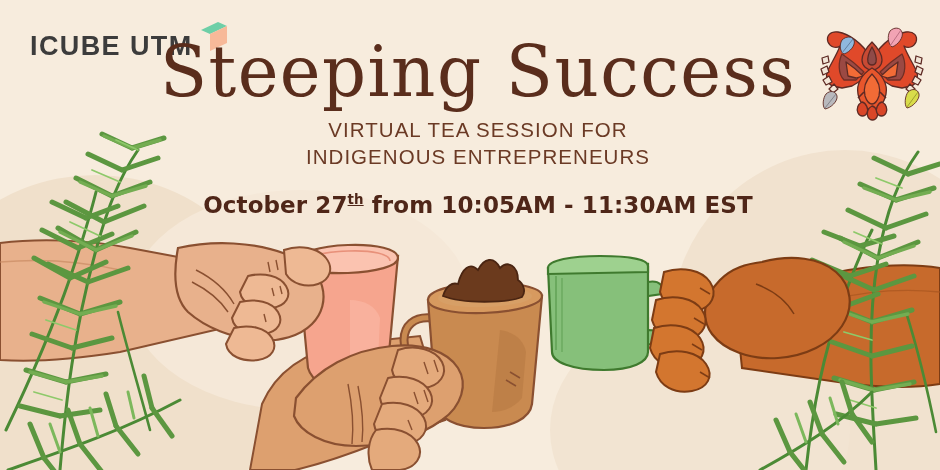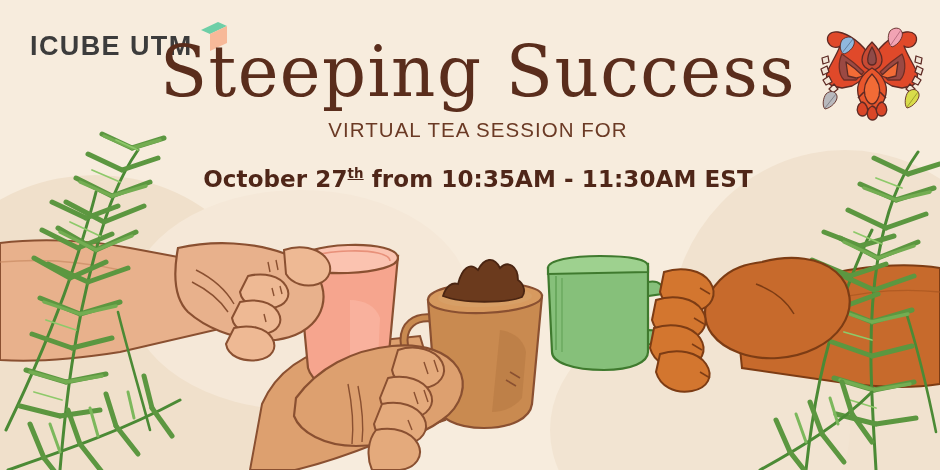--- a/index.html
+++ b/index.html
@@ -365,22 +365,23 @@
     <svg id="logo-cube" width="30" height="34" viewBox="0 0 30 34">
       <polygon points="3,9 20,1 29,5 12,13" fill="#6ecfa7"></polygon>
       <polygon points="12,13 29,5 29,22 12,30" fill="#f7b999"></polygon>
     </svg>
   </div>
 
   <div id="text-block">
     <h1 id="title">Steeping Success</h1>
     <div id="subtitle">
       <span class="sub-line">VIRTUAL TEA SESSION FOR</span>
+      <span class="sub-line">INDIGENOUS ENTREPRENEURS</span>
     </div>
-    <div id="date-line"><span>October 27</span><sup>th</sup><span> from 10:35AM - 11:30AM EST</span></div>
+    <div id="date-line"><span>October 27</span><sup>th</sup><span> from 10:05AM - 11:30AM EST</span></div>
   </div>
 
   <svg id="thunderbird" viewBox="0 0 120 108">
     <g stroke="#5e2a24" stroke-width="1.3" stroke-linejoin="round">
 
       <path d="M60,44 C50,30 38,20 26,18 C18,17 14,22 16,28 C18,33 24,35 28,32
                C25,40 20,48 16,56 C13,62 15,70 21,72 L30,74 L40,72 L50,66 L58,56 Z" fill="#e0492a"></path>
 
       <path d="M30,40 C36,44 44,50 52,58 L44,66 L32,66 C26,60 26,48 30,40 Z" fill="#8f4a48" opacity="0.85"></path>
       <path d="M34,48 C40,52 46,57 51,62 L44,64 L36,62 Z" fill="#f26b36"></path>

